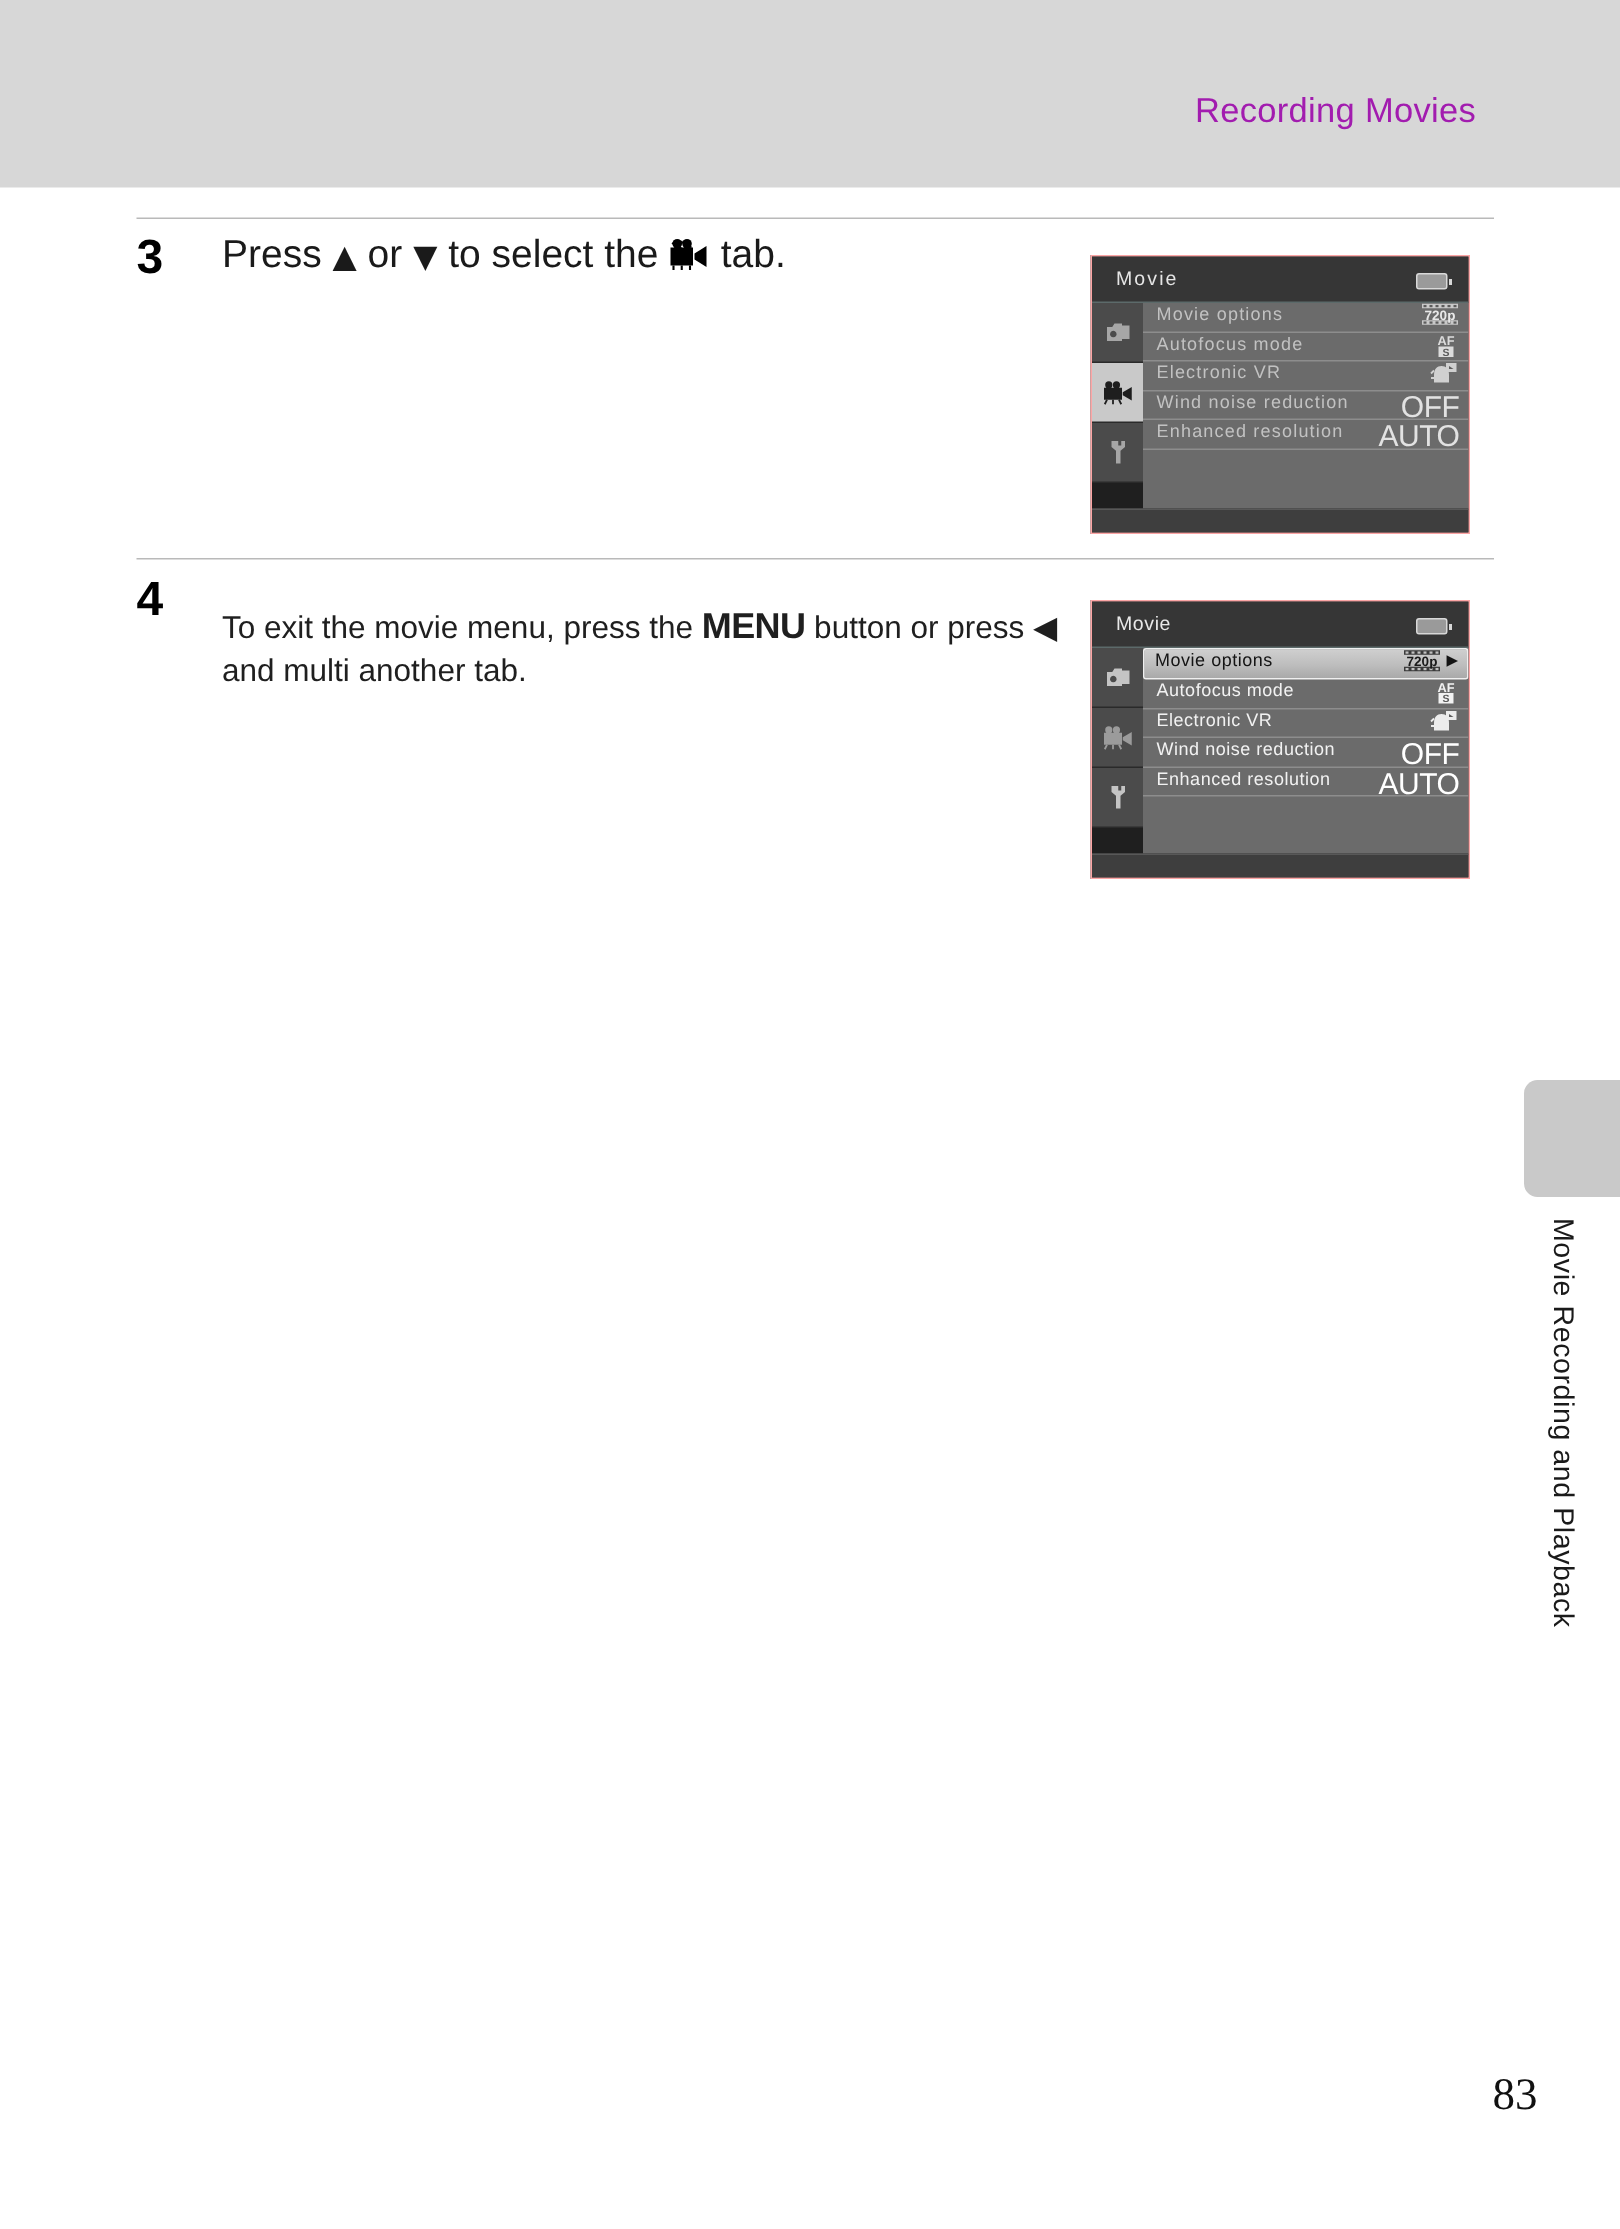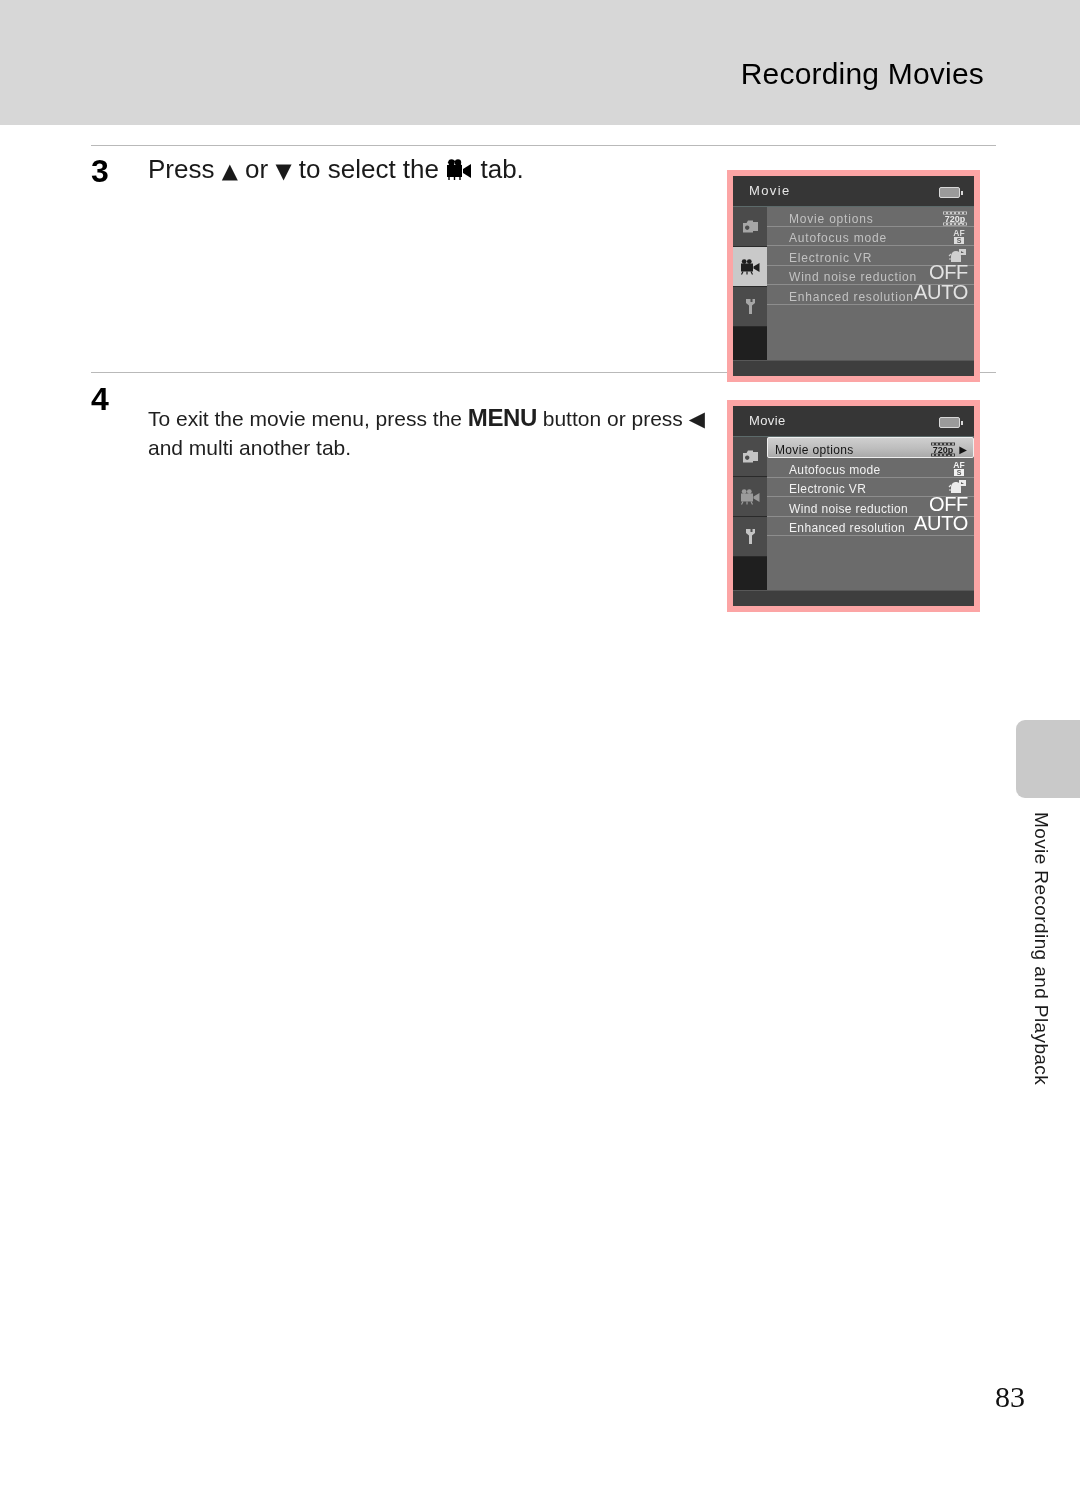--- a/index.html
+++ b/index.html
@@ -22,22 +22,22 @@
     left: 0;
     top: 0;
     width: 1080px;
     height: 125px;
     background: #d7d7d7;
   }
   .header-title {
     position: absolute;
     right: 96px;
     top: 74px;
-    font-size: 30px;
-    color: #000000;
+    font-size: 23px;
+    color: #a21caf;
     letter-spacing: 0.2px;
     white-space: nowrap;
     transform: translateY(-50%);
   }
 
   
   .content {
     position: absolute;
     left: 0;
     top: 125px;
@@ -134,23 +134,23 @@
     width: 26px;
     height: 20px;
     vertical-align: -3px;
   }
   .gl-book svg { display:block; }
 
   
   .lcd {
     position: absolute;
     width: 253px;
-    height: 212px;
+    height: 186px;
     background: #3a3a3a;
-    border: 6px solid #fca5a5;
+    border: 1px solid #fca5a5;
     box-sizing: border-box;
     font-family: "Liberation Sans", sans-serif;
     overflow: hidden;
   }
   .lcd-titlebar {
     position: absolute;
     left: 0; top: 0;
     width: 100%;
     height: 31px;
     background: #363636;
@@ -214,23 +214,23 @@
     top: 31px;
     right: 0;
     bottom: 16px;
     background: #6b6b6b;
   }
   .row {
     position: relative;
     height: 19.5px;
     border-bottom: 1px solid #8d8d8d;
     display: flex;
-    align-items: flex-end;
+    align-items: flex-start;
     box-sizing: border-box;
-    padding: 0 6px 0 22px;
+    padding: 0 6px 0 9px;
   }
   .row .label {
     font-size: 12px;
     color: #f2f2f2;
     letter-spacing: 0.35px;
     white-space: nowrap;
     flex: 1;
   }
   .row .val {
     font-size: 12.5px;

